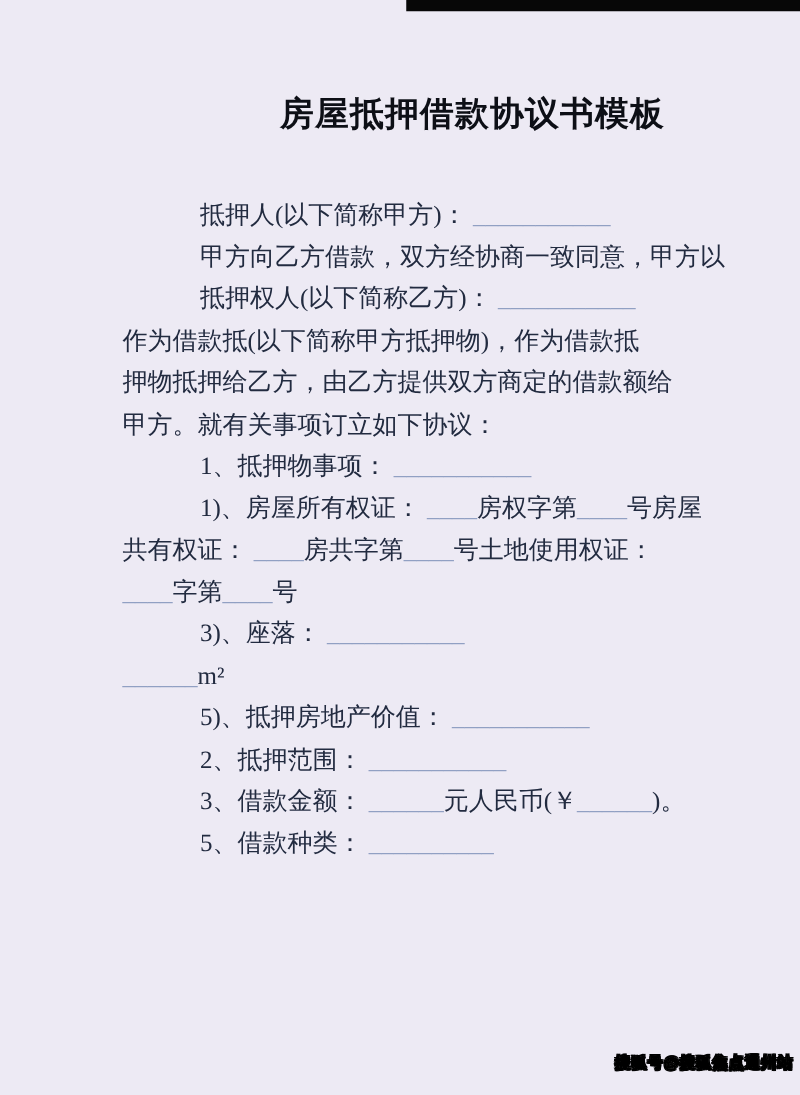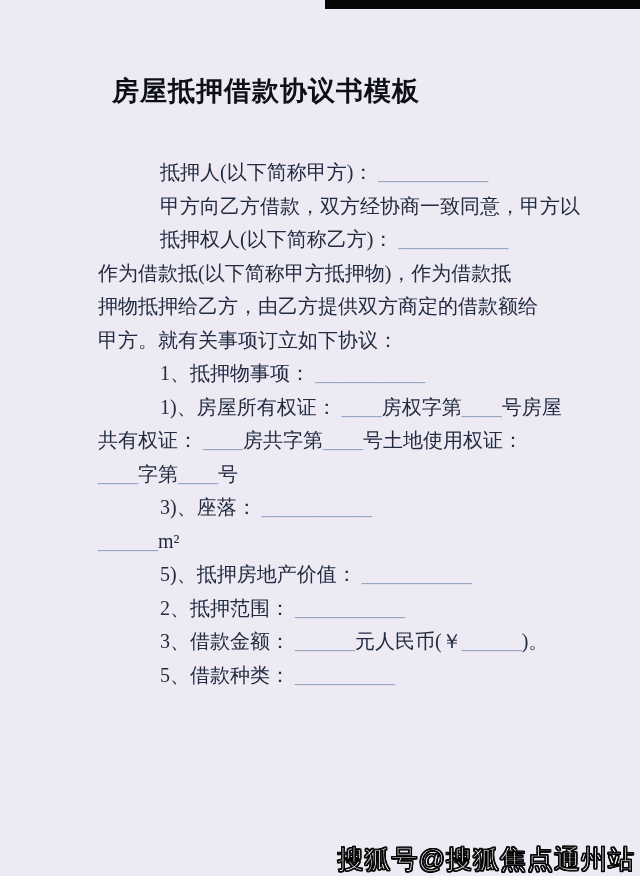--- a/index.html
+++ b/index.html
@@ -12,21 +12,21 @@
   }
   .top-bar {
     position: absolute;
     left: 325px; top: 0;
     width: 315px; height: 9px;
     background: #070707;
   }
   .page-title {
     position: absolute;
     top: 73px; left: 0; width: 532px;
-    text-align: center;
+    text-align: right;
     font-family: "Liberation Sans", "DejaVu Sans", sans-serif;
     font-weight: bold;
     font-size: 27px;
     letter-spacing: 1px;
     color: #0d0f16;
   }
   .doc-body {
     position: absolute;
     top: 156px; left: 82px;
     width: 492px;
@@ -41,22 +41,22 @@
   }
   .line.indent { padding-left: 62px; }
   .blank {
     color: #91a0c3;
     font-weight: normal;
   }
   .watermark {
     position: absolute;
     top: 842px; right: 5px;
     font-family: "Liberation Sans", "DejaVu Sans", sans-serif;
-    font-weight: normal;
-    font-size: 26px;
+    font-weight: bold;
+    font-size: 12px;
     letter-spacing: 1px;
     color: #ffffff;
     -webkit-text-stroke: 1px #000000;
     text-shadow:
       -1px -1px 0 #000, 1px -1px 0 #000,
       -1px  1px 0 #000, 1px  1px 0 #000,
       0 -1px 0 #000, 0 1px 0 #000,
       -1px 0 0 #000, 1px 0 0 #000;
   }
 </style>

